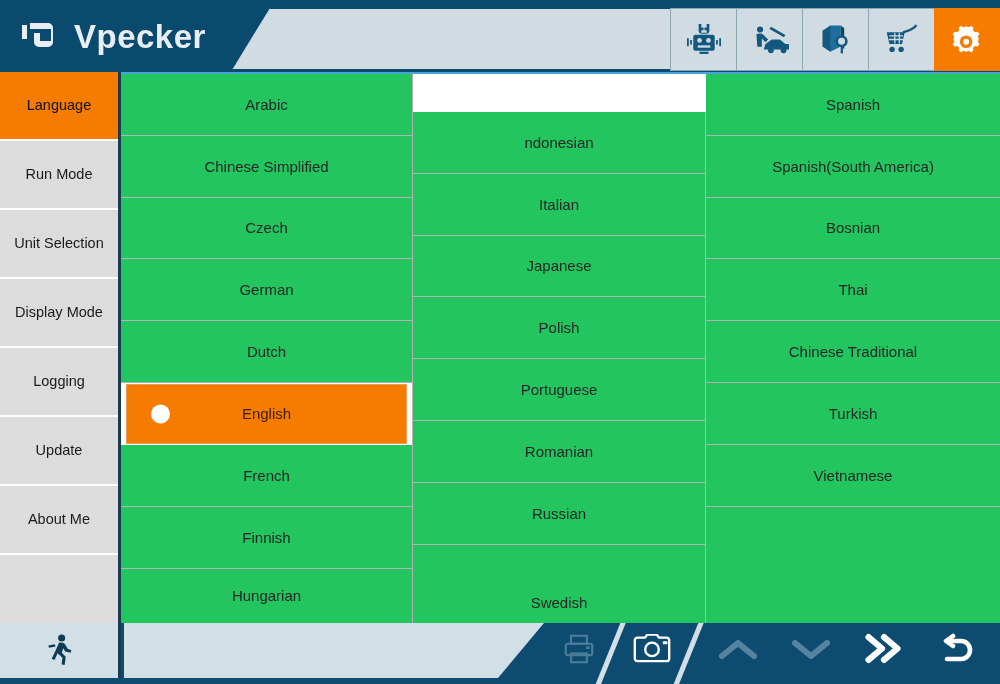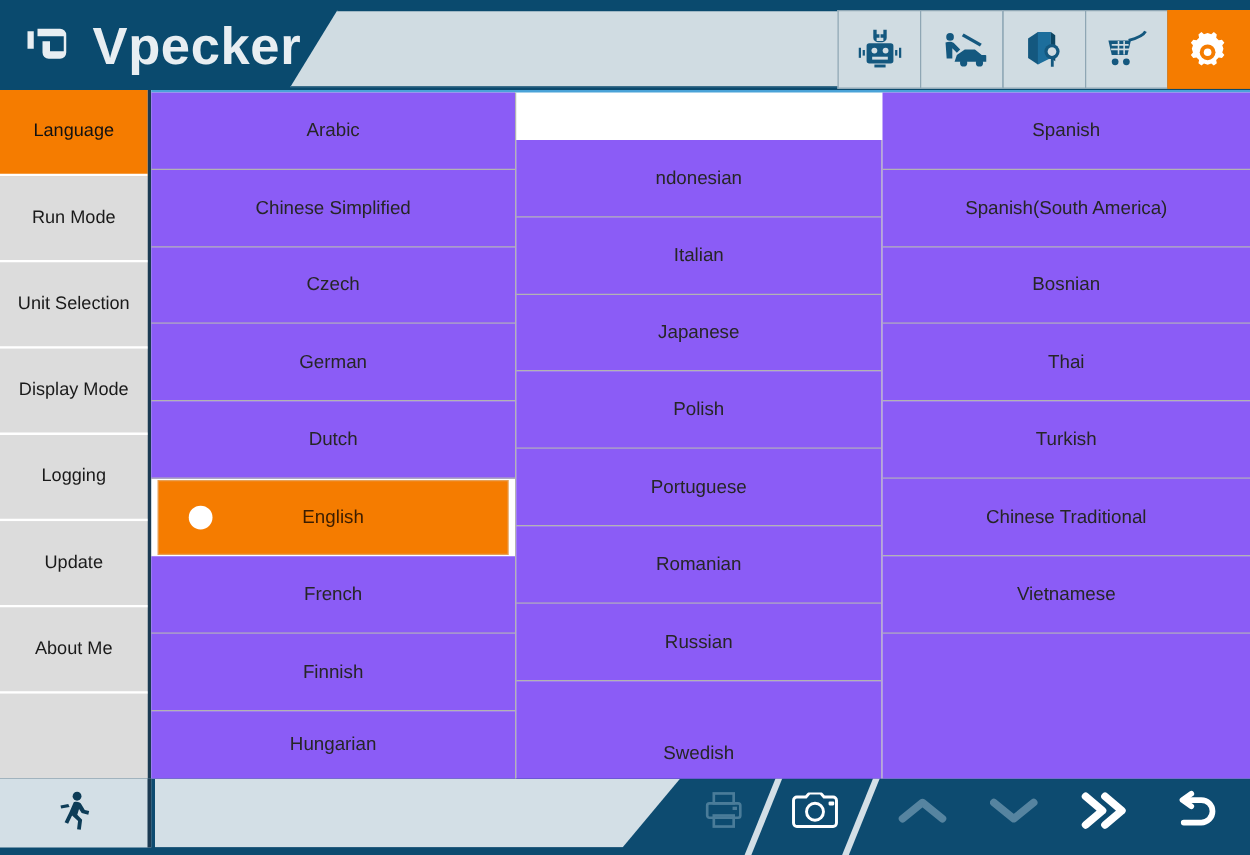--- a/index.html
+++ b/index.html
@@ -31,21 +31,21 @@
     clip-path: polygon(38px 0, 100% 0, 100% 100%, 0 100%);
   }
   #brand {
     position: absolute; left: 20px; top: 14px;
     display: flex; align-items: center; gap: 14px;
     height: 46px;
   }
   #brand-logo { width: 40px; height: 36px; }
   #brand-name {
     color: #e8eef2;
-    font-size: 42px;
+    font-size: 33px;
     font-weight: bold;
     letter-spacing: 0.5px;
   }
 
   #header-icons {
     position: absolute; right: 0; top: 8px;
     display: flex; height: 63px;
   }
   .hicon {
     width: 66px; height: 63px;
@@ -104,21 +104,21 @@
   #col-3 { width: 294px; border-right: none; }
 
   .cell {
     flex: 0 0 61.8px;
     border-bottom: 1px solid #b3b3b3;
     display: flex; align-items: center; justify-content: center;
     position: relative;
     font-size: 15px;
     color: #262626;
     cursor: pointer;
-    background: #8b5cf6;
+    background: #22c55e;
   }
   .cell.empty { cursor: default; }
   .cell.blank-tail { flex: 1 1 auto; border-bottom: none; cursor: default; }
   .cell.selected {
     background: #f57c00;
     color: #3b1d00;
     margin: 2px 6px;
     flex-basis: 58px;
     border-bottom: none;
     box-shadow: 0 0 0 1px #e8a055;
@@ -373,24 +373,24 @@
       <div class="cell">
         <span>Spanish(South America)</span>
       </div>
       <div class="cell">
         <span>Bosnian</span>
       </div>
       <div class="cell">
         <span>Thai</span>
       </div>
       <div class="cell">
+        <span>Chinese Traditional</span>
+      </div>
+      <div class="cell">
         <span>Turkish</span>
-      </div>
-      <div class="cell">
-        <span>Chinese Traditional</span>
       </div>
       <div class="cell">
         <span>Vietnamese</span>
       </div>
       <div class="cell empty blank-tail"></div>
     </div>
 
   </div>
 
   <div id="footer">

